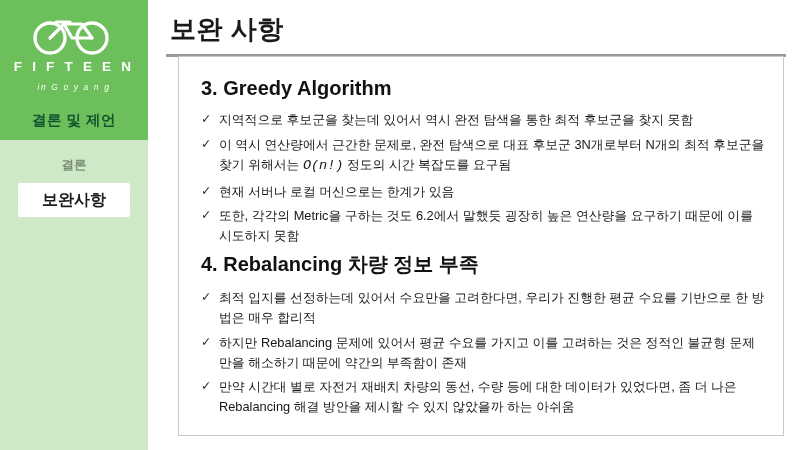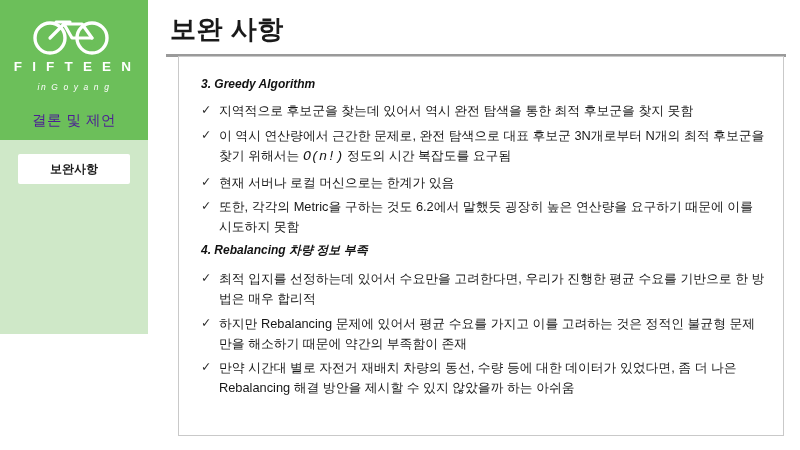--- a/index.html
+++ b/index.html
@@ -64,56 +64,56 @@
 
   .section-title-band {
     width: 148px;
     height: 40px;
     background: #6cbf5a;
     display: flex;
     align-items: center;
     justify-content: center;
   }
   .section-title-band .txt {
-    color: #4c1d95;
+    color: #14532d;
     font-size: 14.5px;
-    font-weight: normal;
+    font-weight: bold;
     letter-spacing: 0.5px;
   }
 
   .sidebar-nav {
     width: 148px;
     background: #cfe8c8;
     padding: 10px 0 16px 0;
     box-sizing: border-box;
   }
   .nav-item {
     text-align: center;
     font-size: 12.5px;
     color: #7a8f74;
     padding: 7px 0 5px 0;
     font-weight: bold;
   }
   .nav-item.active {
     color: #1c1c1c;
-    font-size: 12px;
+    font-size: 16px;
     background: #ffffff;
     margin: 4px 18px 0 18px;
     border-radius: 2px;
     padding: 7px 0 6px 0;
   }
   .sidebar-filler {
     width: 148px;
     background: #cfe8c8;
     flex: 1 1 auto;
   }
   .sidebar-col {
     display: flex;
     flex-direction: column;
-    height: 334px;
+    height: 450px;
   }
 
   
   .main {
     flex: 1 1 auto;
     position: relative;
     background: #ffffff;
     padding: 0;
     border-radius: 26px;
   }
@@ -136,25 +136,24 @@
     right: 16px;
     top: 56px;
     bottom: 14px;
     border: 1px solid #c9c9c9;
     box-sizing: border-box;
     padding: 14px 18px 10px 18px;
     overflow: hidden;
   }
 
   .heading {
-    font-size: 12px;
+    font-size: 20px;
     font-weight: bold;
     color: #111111;
     margin: 6px 0 10px 4px;
-    font-style: italic;
   }
   .heading.second {
     margin-top: 2px;
   }
 
   ul.bullets {
     list-style: none;
     margin: 0 0 0 4px;
     padding: 0;
   }
@@ -202,20 +201,21 @@
       </div>
       <div class="logo-text">F I F T E E N</div>
       <div class="logo-sub">in  G o y a n g</div>
     </div>
 
     <div class="section-title-band">
       <span class="txt">결론 및 제언</span>
     </div>
 
     <div class="sidebar-nav">
+      <div class="nav-item">결론</div>
       <div class="nav-item active">보완사항</div>
     </div>
 
     <div class="sidebar-filler"></div>
   </div>
 
   <div class="main">
     <div class="slide-title">보완 사항</div>
     <div class="title-rule"></div>
 

